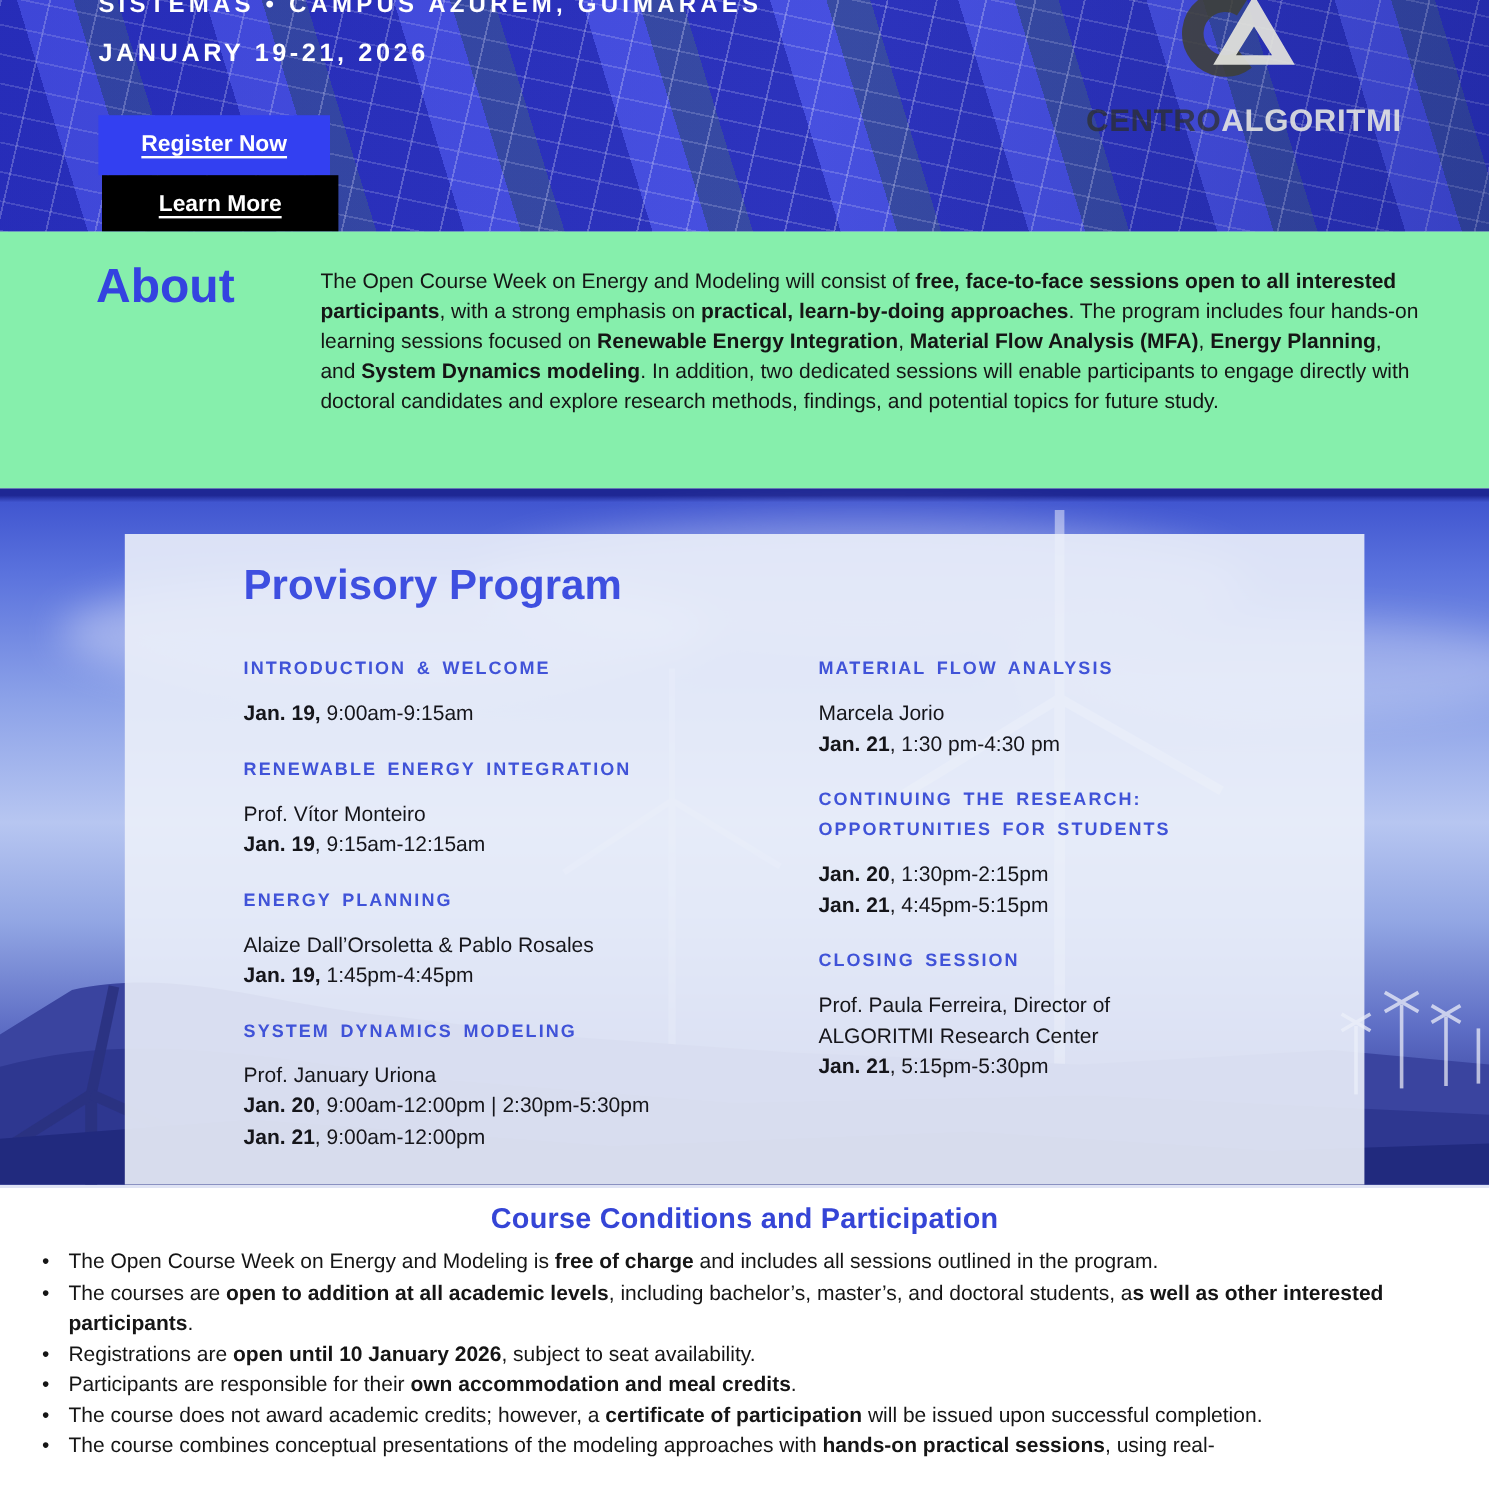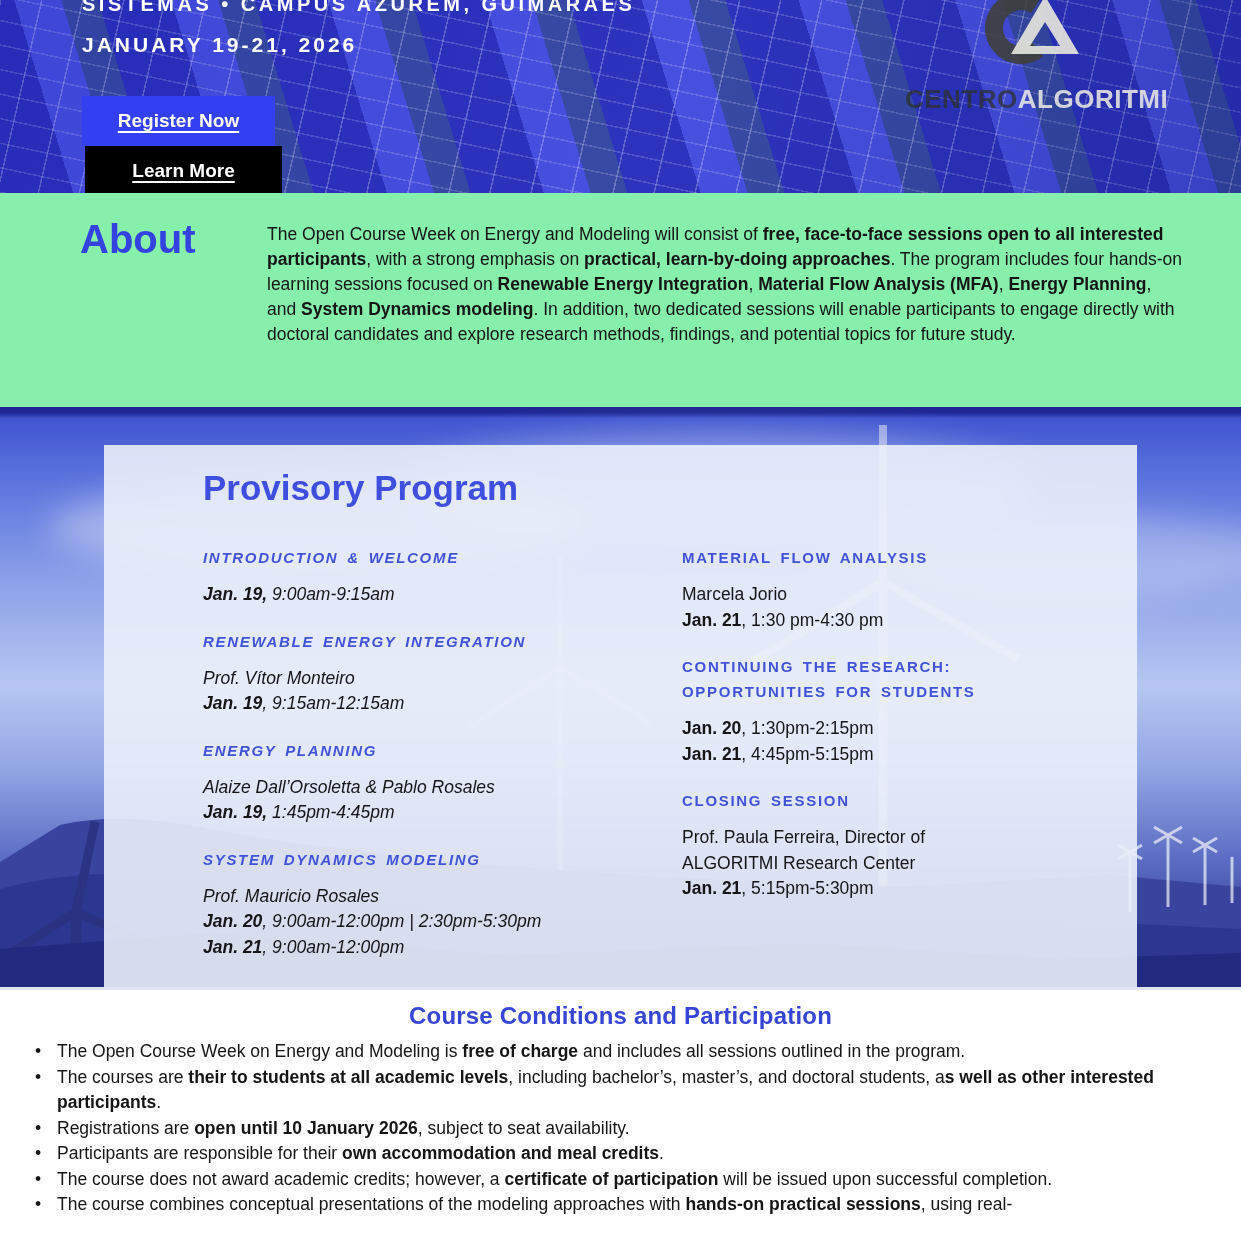--- a/index.html
+++ b/index.html
@@ -48,21 +48,21 @@
     border-bottom:3px solid #dfe3f4;box-sizing:border-box;
     background:linear-gradient(#1e2794 0%, #1e2794 1%, #4156d0 2%, #5a72dd 12%, #8ba1e8 30%, #b7c6f1 48%, #93a7e4 62%, #5c6cc4 78%, #3a449f 90%, #232c82 100%);
   }
   .program-bg{position:absolute;left:0;top:0;z-index:0;}
   .program-card{
     position:absolute;left:104px;top:38px;width:1033px;height:566px;
     background:rgba(235,240,250,.9);z-index:1;
   }
   .program-title{margin:23px 0 0 99px;font-size:35px;font-weight:bold;color:#3e4fe0;}
   .program-cols{display:flex;margin-left:99px;margin-top:37px;}
-  .prog-col-left{width:479px;font-style:italic;}
+  .prog-col-left{width:479px;}
   .prog-col-right{width:400px;}
   .prog-heading{
     margin-top:21px;font-size:15px;font-weight:bold;color:#4053d8;
     letter-spacing:1.7px;word-spacing:3px;line-height:25px;text-transform:uppercase;
   }
   .prog-heading:first-child{margin-top:0;}
   .prog-lines{margin-top:12px;}
   .prog-line{font-size:17.5px;line-height:25.5px;color:#15151a;}
 
   
@@ -165,21 +165,21 @@
             <div class="prog-line"><span>Prof. Vítor Monteiro</span></div>
             <div class="prog-line"><span class="b">Jan. 19</span><span>, 9:15am-12:15am</span></div>
           </div>
           <div class="prog-heading">ENERGY PLANNING</div>
           <div class="prog-lines">
             <div class="prog-line"><span>Alaize Dall’Orsoletta &amp; Pablo Rosales</span></div>
             <div class="prog-line"><span class="b">Jan. 19,</span><span> 1:45pm-4:45pm</span></div>
           </div>
           <div class="prog-heading">SYSTEM DYNAMICS MODELING</div>
           <div class="prog-lines">
-            <div class="prog-line"><span>Prof. Mauricio Rosales</span></div>
+            <div class="prog-line"><span>Prof. January Uriona</span></div>
             <div class="prog-line"><span class="b">Jan. 20</span><span>, 9:00am-12:00pm | 2:30pm-5:30pm</span></div>
             <div class="prog-line"><span class="b">Jan. 21</span><span>, 9:00am-12:00pm</span></div>
           </div>
         </div>
       <div class="prog-col-right">
           <div class="prog-heading">MATERIAL FLOW ANALYSIS</div>
           <div class="prog-lines">
             <div class="prog-line"><span>Marcela Jorio</span></div>
             <div class="prog-line"><span class="b">Jan. 21</span><span>, 1:30 pm-4:30 pm</span></div>
           </div>
@@ -201,21 +201,21 @@
 
 <div class="conditions">
   <div class="cond-title">Course Conditions and Participation</div>
   <ul class="cond-list">
       <li>
         <span class="bullet">•</span>
         <span class="cond-text"><span>The Open Course Week on Energy and Modeling is </span><span class="b">free of charge</span><span> and includes all sessions outlined in the program.</span></span>
       </li>
       <li>
         <span class="bullet">•</span>
-        <span class="cond-text"><span>The courses are </span><span class="b">their to students at all academic levels</span><span>, including bachelor’s, master’s, and doctoral students, a</span><span class="b">s well as other interested participants</span><span>.</span></span>
+        <span class="cond-text"><span>The courses are </span><span class="b">open to addition at all academic levels</span><span>, including bachelor’s, master’s, and doctoral students, a</span><span class="b">s well as other interested participants</span><span>.</span></span>
       </li>
       <li>
         <span class="bullet">•</span>
         <span class="cond-text"><span>Registrations are </span><span class="b">open until 10 January 2026</span><span>, subject to seat availability.</span></span>
       </li>
       <li>
         <span class="bullet">•</span>
         <span class="cond-text"><span>Participants are responsible for their </span><span class="b">own accommodation and meal credits</span><span>.</span></span>
       </li>
       <li>

